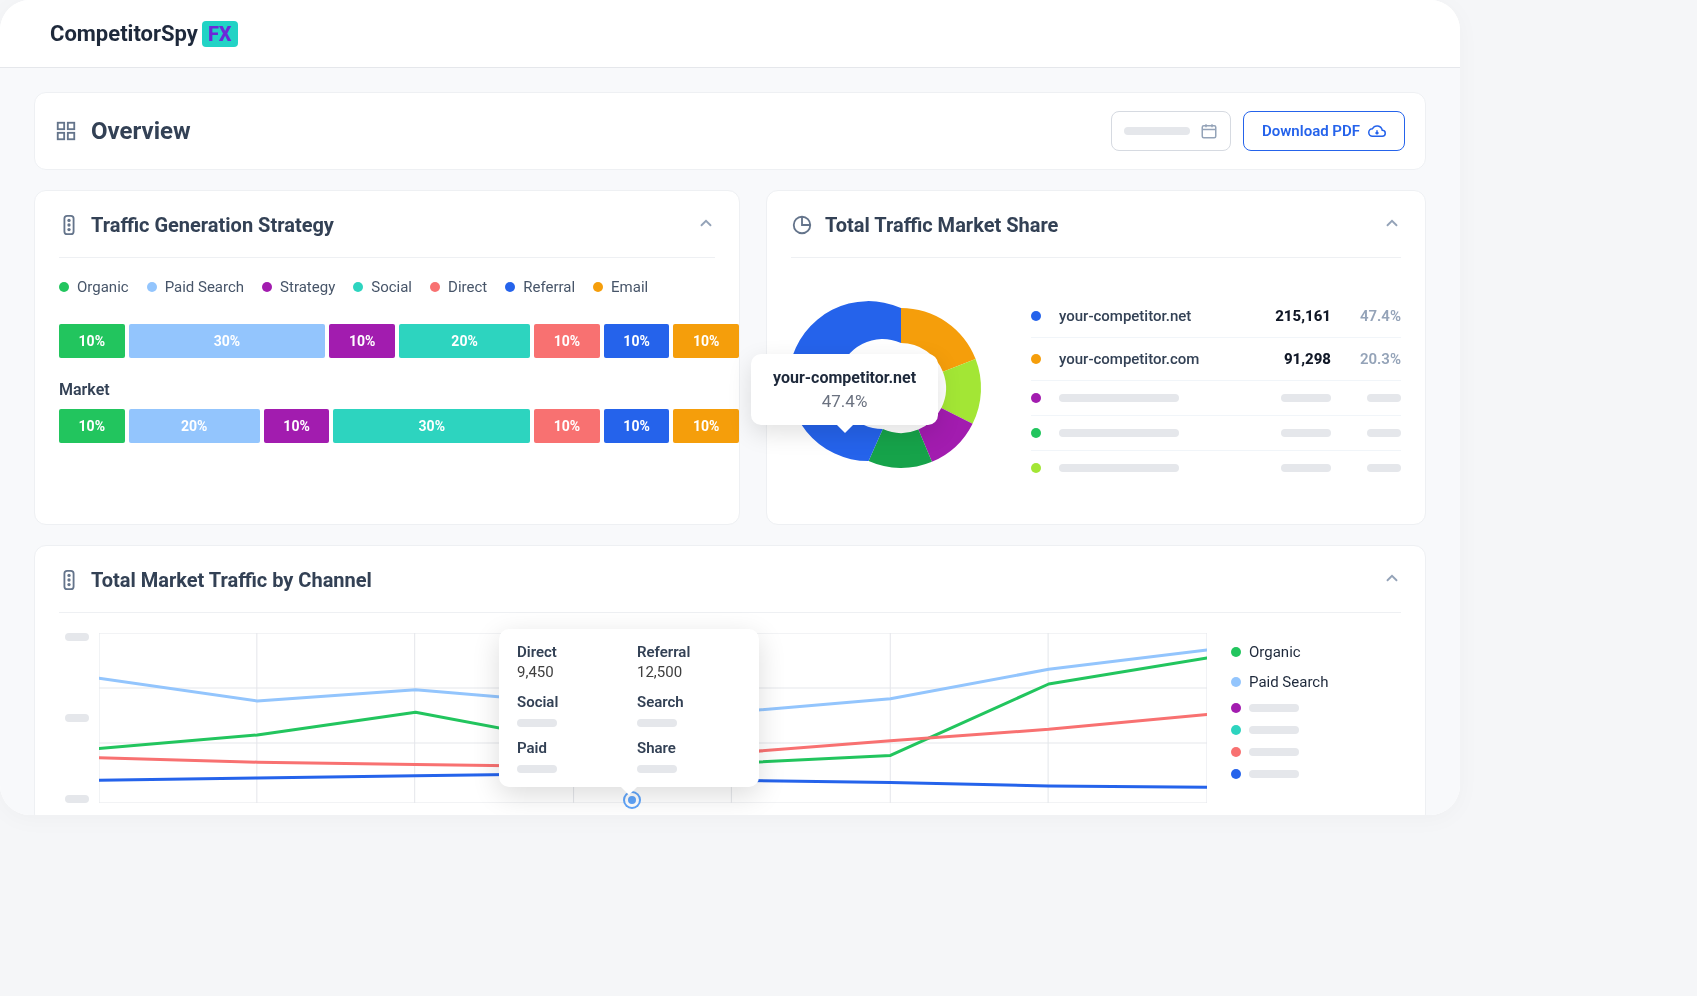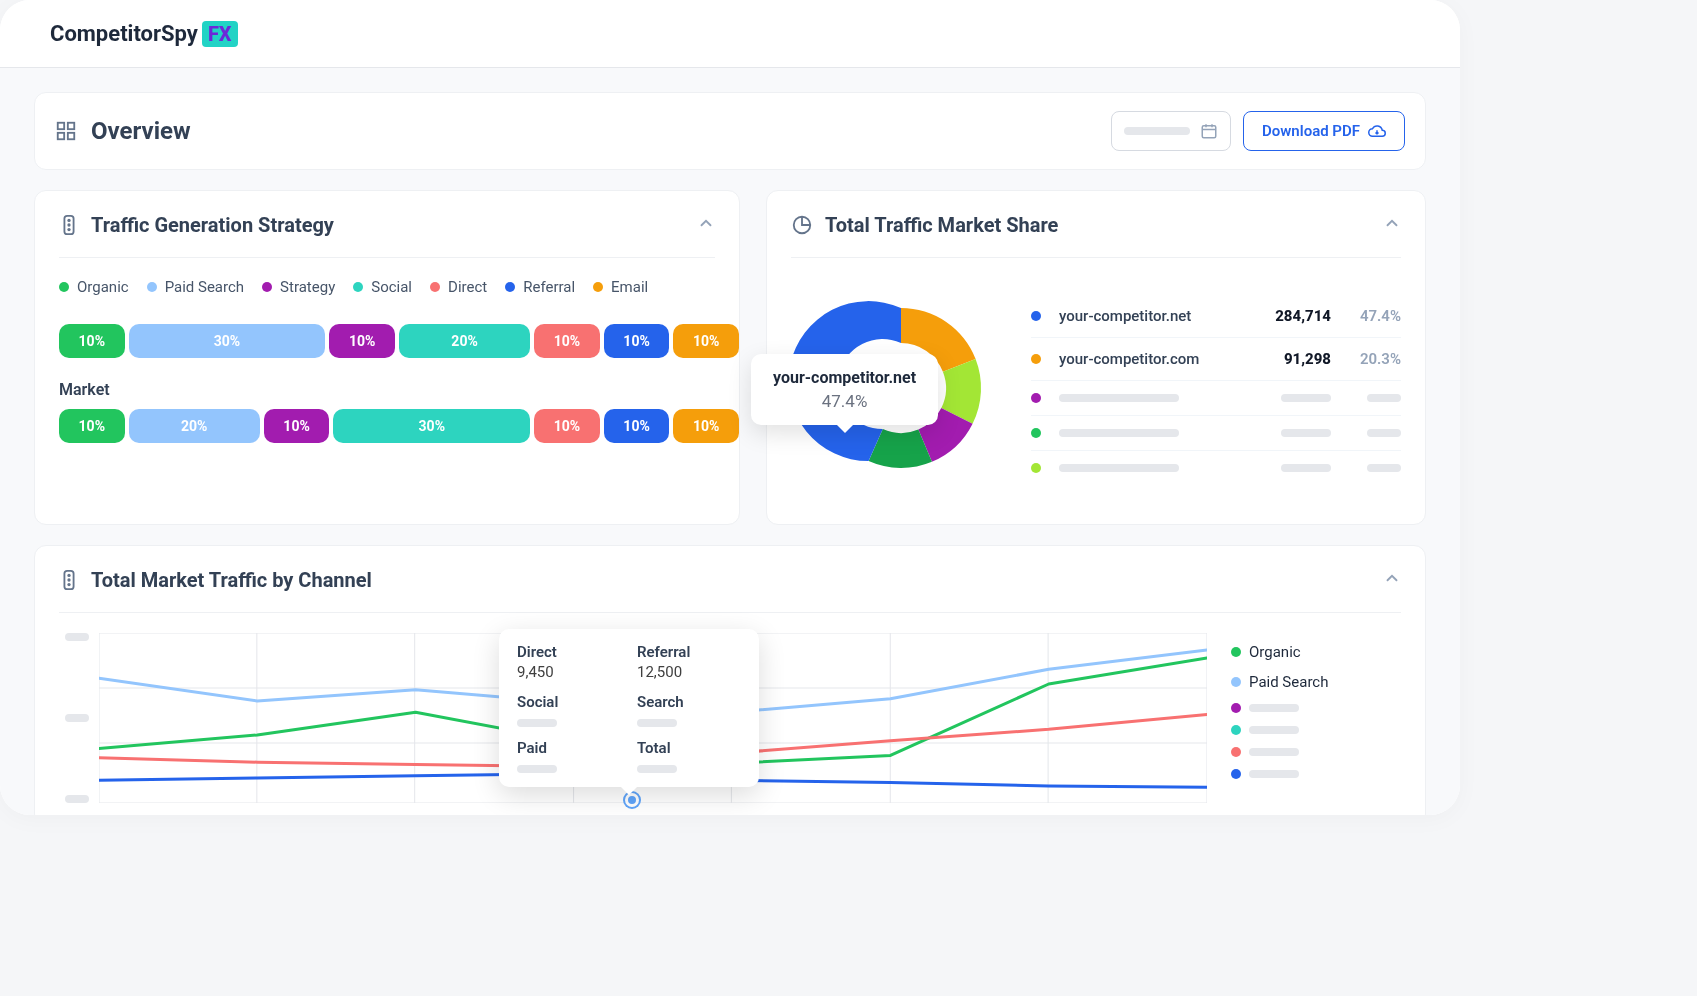--- a/index.html
+++ b/index.html
@@ -167,21 +167,21 @@
     gap: 4px;
     width: 100%;
   }
   .seg {
     display: flex;
     align-items: center;
     justify-content: center;
     color: #fff;
     font-size: 14px;
     font-weight: 700;
-    border-radius: 10px;
+    border-radius: 2px;
   }
   .c-organic { background: #22c55e; }
   .c-paid { background: #93c5fd; }
   .c-display { background: #a21caf; }
   .c-social { background: #2dd4bf; }
   .c-direct { background: #f87171; }
   .c-referral { background: #2563eb; }
   .c-email { background: #f59e0b; }
 
   
@@ -444,21 +444,21 @@
             <div class="donut-tooltip">
               <div class="t-name">your-competitor.net</div>
               <div class="t-val">47.4%</div>
             </div>
           </div>
 
           <div class="share-list" id="share-list">
               <div class="share-row">
                 <span class="dot" style="background: rgb(37, 99, 235);"></span>
                 <span class="share-name">your-competitor.net</span>
-                <span class="share-val">284,714</span>
+                <span class="share-val">215,161</span>
                 <span class="share-pct">47.4%</span>
               </div>
               <div class="share-row">
                 <span class="dot" style="background: rgb(245, 158, 11);"></span>
                 <span class="share-name">your-competitor.com</span>
                 <span class="share-val">91,298</span>
                 <span class="share-pct">20.3%</span>
               </div>
               <div class="share-row">
                 <span class="dot" style="background: rgb(162, 28, 175);"></span>
@@ -562,21 +562,21 @@
             </div>
             <div class="tt-cell">
               <div class="tt-label">Search</div>
               <div class="tt-skel"></div>
             </div>
             <div class="tt-cell">
               <div class="tt-label">Paid</div>
               <div class="tt-skel"></div>
             </div>
             <div class="tt-cell">
-              <div class="tt-label">Total</div>
+              <div class="tt-label">Share</div>
               <div class="tt-skel"></div>
             </div>
           </div>
           
           <div style="position:absolute; left:526px; top:160px; width:14px; height:14px; border-radius:50%; background:#60a5fa; border:3px solid #fff; box-shadow:0 0 0 2px #60a5fa;"></div>
         </div>
 
         <div class="line-legend">
           <div class="legend-item">
               <span class="dot c-organic"></span>

